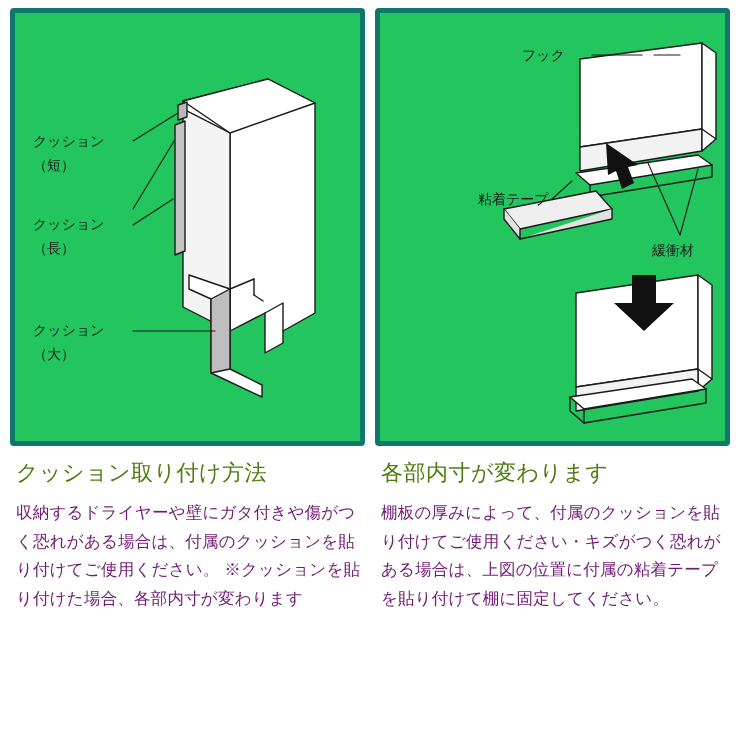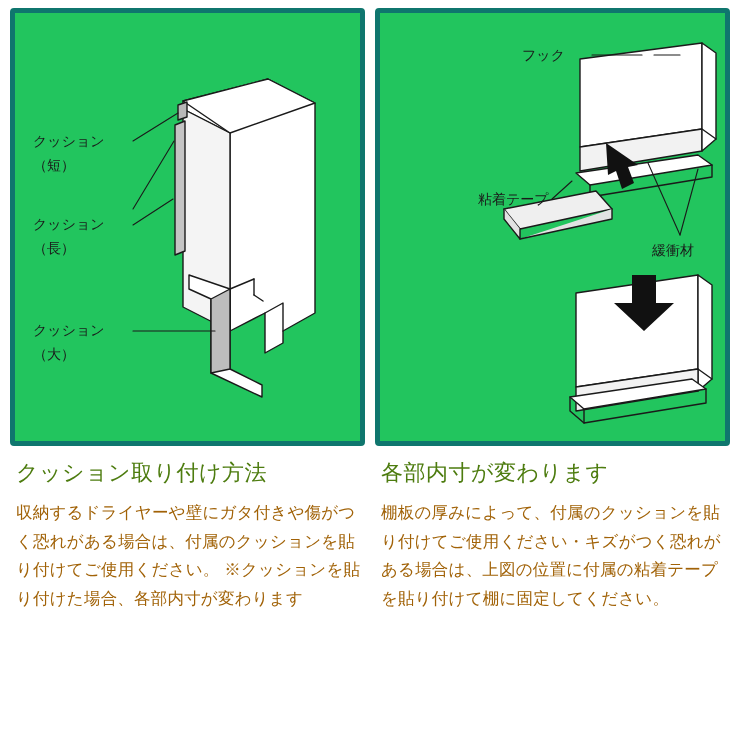--- a/index.html
+++ b/index.html
@@ -50,21 +50,21 @@
     font-size: 22px;
     font-weight: normal;
     letter-spacing: 0.5px;
     color: #4d7c0f;
     margin: 0 0 12px 0;
     line-height: 1.2;
   }
   .caption-body {
     font-size: 16.5px;
     line-height: 1.72;
-    color: #a16207;
+    color: #701a75;
     margin: 0;
     letter-spacing: 0.2px;
   }
   .lbl {
     font-family: "Liberation Sans", sans-serif;
     font-size: 14px;
     fill: #1a1a1a;
   }
 </style>
 </head>

